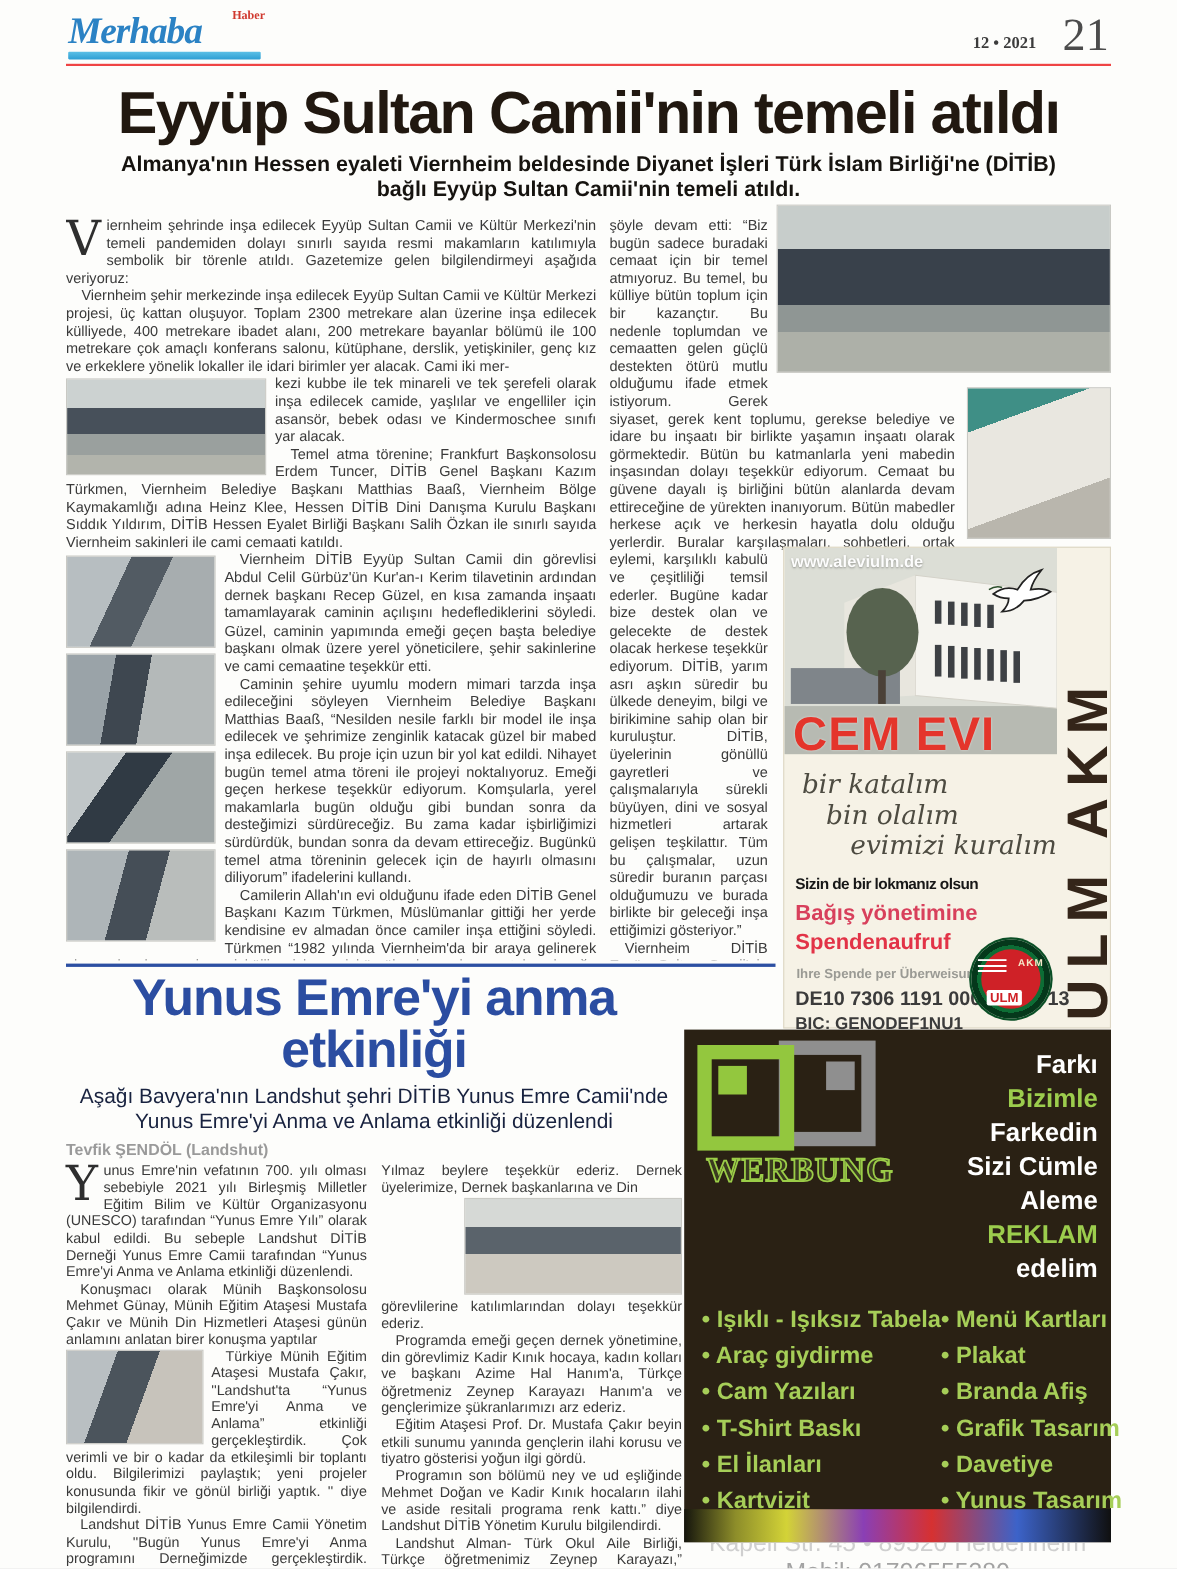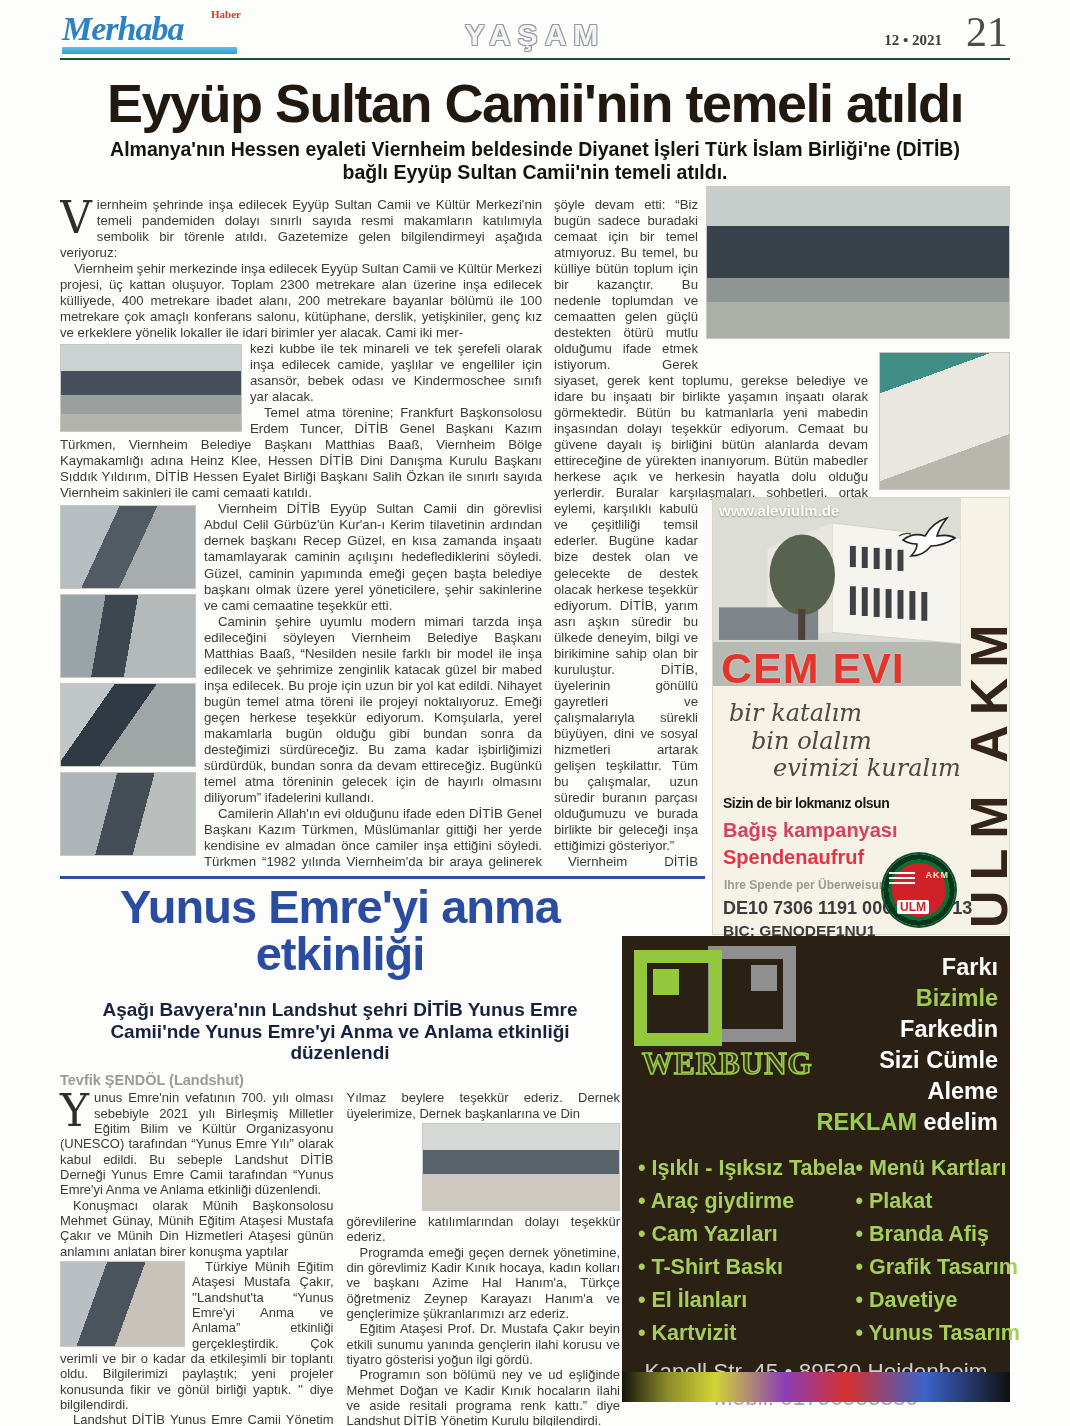--- a/index.html
+++ b/index.html
@@ -1,21 +1,21 @@
 <!DOCTYPE html>
 <html><head>
 <meta charset="utf-8">
 <style>
   html,body{margin:0;padding:0;background:#e9e9e9;}
   .page{position:relative;width:1070px;height:1426px;margin:0 auto;background:#fdfdfb;
         font-family:"Liberation Sans",sans-serif;color:#3a3a3a;overflow:hidden;}
   .inner{padding:0 60px;}
 
   
-  .masthead{position:relative;height:46px;margin-top:12px;border-bottom:2px solid #14532d;}
+  .masthead{position:relative;height:46px;margin-top:12px;border-bottom:2px solid #ef4444;}
   .logo-wrap{position:absolute;left:2px;top:0;width:175px;}
   .logo-main{font-family:"Liberation Serif",serif;font-style:italic;font-weight:bold;
              font-size:34px;color:#2b82c4;line-height:1;letter-spacing:-1px;}
   .logo-badge{position:absolute;right:-4px;top:-4px;font-family:"Liberation Serif",serif;
               font-size:11px;color:#d0392f;font-weight:bold;}
   .logo-bar{height:7px;background:linear-gradient(#5cc0e6,#2e9fd4);margin-top:1px;border-radius:1px;}
   .section-label{position:absolute;left:0;right:0;top:6px;text-align:center;font-size:30px;
        font-weight:bold;letter-spacing:7px;color:#f4f4f4;
        text-shadow:1px 1px 0 #949ba1,-1px -1px 0 #949ba1,1px -1px 0 #949ba1,-1px 1px 0 #949ba1,0 1px 0 #949ba1,0 -1px 0 #949ba1;}
   .issue-wrap{position:absolute;right:2px;top:2px;display:flex;align-items:flex-start;gap:24px;}
@@ -88,40 +88,40 @@
         background:repeating-linear-gradient(#fff 0 2px,transparent 2px 5px);}
   .seal-akm{position:absolute;right:6px;top:16px;color:#f5e8c8;font-size:9px;font-weight:bold;letter-spacing:1px;}
   .seal-ulm{position:absolute;left:14px;bottom:12px;background:#fff;color:#cf2127;font-size:12px;
         font-weight:bold;padding:0 3px;border-radius:2px;}
 
   
   .rule-blue{width:645px;height:3px;background:#2c4fa2;margin-top:3px;}
   .sec2{width:560px;}
   .headline2{margin:4px 0 0;text-align:center;font-size:47px;font-weight:bold;letter-spacing:-1px;
              color:#2b4da1;line-height:1;}
-  .subhead2{margin:22px auto 0;max-width:545px;text-align:center;font-size:19px;font-weight:bold;
+  .subhead2{margin:10px auto 0;max-width:545px;text-align:center;font-size:19px;font-weight:normal;
             color:#18223f;line-height:1.15;}
   .byline{margin:8px 0 2px;font-size:14.5px;font-weight:bold;color:#9a9a9a;}
   .cols{display:flex;gap:13px;}
   .cols .col{flex:1 1 0;}
   .cols p{margin:0;font-size:13px;line-height:1.18;text-align:justify;text-indent:13px;}
   .cols p.nofirst{text-indent:0;}
   .ph-colA{float:left;width:125px;height:86px;margin:2px 7px 2px 0;
      background:linear-gradient(110deg,#b9bfc2 0 30%,#4b545c 30% 55%,#c7c3bb 55%);}
   .ph-colB{float:right;width:198px;height:88px;margin:2px 0 3px 7px;
      background:linear-gradient(#d6d9d6 0 30%,#5a636b 30% 58%,#cdc9c0 58%);}
 
   
   .werbung{left:622px;top:936px;width:388px;height:466px;background:#2a2114;box-sizing:border-box;}
   .w-top{height:38px;display:flex;align-items:center;justify-content:center;
      background:linear-gradient(90deg,#7c7c2c 0,#caca3a 14%,#2fa39b 26%,#c23da4 38%,#d03030 52%,#8a5fc5 66%,#3f66c9 78%,#2d9aa8 88%,#151515 100%);}
   .w-banner{font-style:italic;font-weight:bold;font-size:27px;color:#fff;letter-spacing:1px;
      text-shadow:2px 2px 2px rgba(40,0,0,.6);}
   .w-mid{display:flex;padding:10px 12px 2px;}
-  .w-logo{flex:0 0 178px;position:relative;height:142px;}
+  .w-logo{flex:0 0 178px;position:relative;height:142px;padding-left:40px;}
   .glyph{position:absolute;box-sizing:border-box;}
   .g-gray{left:74px;top:0;width:88px;height:96px;border:13px solid #8f8f8f;background:transparent;}
   .g-gray::after{content:"";position:absolute;right:6px;top:6px;width:26px;height:26px;background:#8f8f8f;}
   .g-green{left:0;top:4px;width:88px;height:96px;border:13px solid #93c73e;}
   .g-green::after{content:"";position:absolute;left:6px;top:6px;width:26px;height:26px;background:#93c73e;}
   .w-logo-text{position:absolute;left:8px;top:100px;font-family:"Liberation Serif",serif;
      font-size:31px;font-weight:bold;letter-spacing:1px;color:#3a3a20;-webkit-text-stroke:1.6px #9bcd48;}
   .w-tag{flex:1 1 auto;text-align:right;font-size:23.5px;font-weight:bold;line-height:1.32;margin-top:6px;}
   .w-tag .green{color:#9ccd4d;}
   .w-tag .white{color:#fff;}
@@ -139,21 +139,20 @@
 
 <div class="page">
   <div class="inner">
 
     <div class="masthead">
       <div class="logo-wrap">
         <div class="logo-main">Merhaba</div>
         <div class="logo-badge">Haber</div>
         <div class="logo-bar"></div>
       </div>
-      <div class="section-label">YAŞAM</div>
       <div class="issue-wrap">
         <div class="issue-date">12 • 2021</div>
         <div class="page-num">21</div>
       </div>
     </div>
 
     <h1 class="headline1">Eyyüp Sultan Camii'nin temeli atıldı</h1>
     <div class="subhead1">Almanya'nın Hessen eyaleti Viernheim beldesinde Diyanet İşleri Türk İslam Birliği'ne (DİTİB) bağlı Eyyüp Sultan Camii'nin temeli atıldı.</div>
 
     <div class="article1 art">
@@ -244,21 +243,21 @@
         <path d="M6 24 q6 -4 12 -2" fill="none" stroke="#2c4f2c" stroke-width="1.4"></path>
       </svg>
       <div class="ce-title">CEM EVI</div>
     </div>
     <div class="ce-slogan">
       <div>bir katalım</div>
       <div>bin olalım</div>
       <div>evimizi kuralım</div>
     </div>
     <div class="ce-line1">Sizin de bir lokmanız olsun</div>
-    <div class="ce-camp">Bağış kampanyası</div>
+    <div class="ce-camp">Bağış yönetimine</div>
     <div class="ce-spend">Spendenaufruf</div>
     <div class="ce-note">Ihre Spende per Überweisung</div>
     <div class="ce-iban">DE10 7306 1191 0003 3889 13</div>
     <div class="ce-bic">BIC: GENODEF1NU1</div>
     <div class="ce-bank">VR-Bank Neu-Ulm eG</div>
     <div class="ce-zweck">Verwendungszweck: Spende Cemevi</div>
     <div class="ce-vertical">ULM AKM</div>
     <div class="seal">
       <div class="seal-red"></div>
       <div class="seal-lines"></div>

